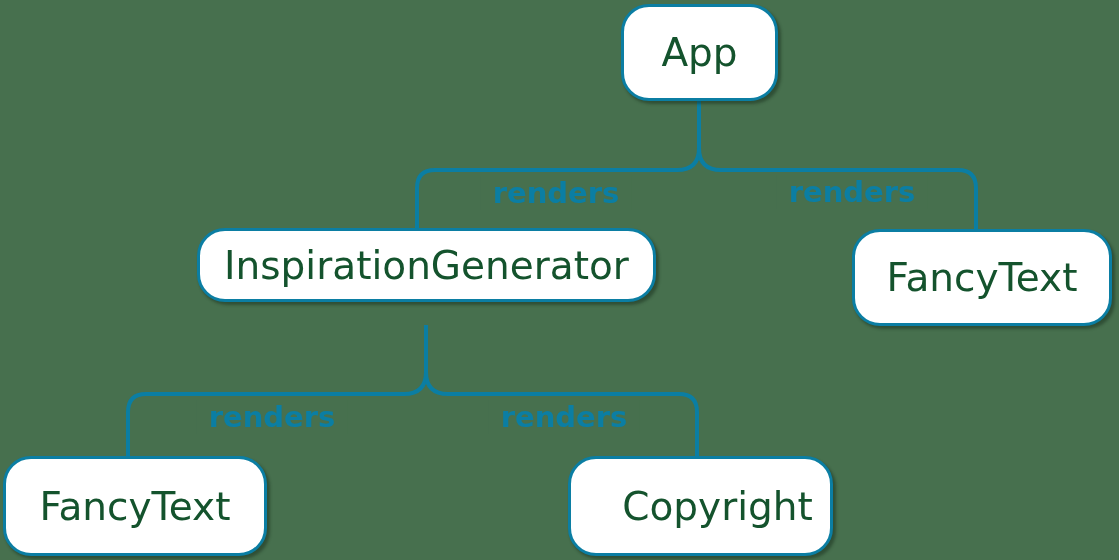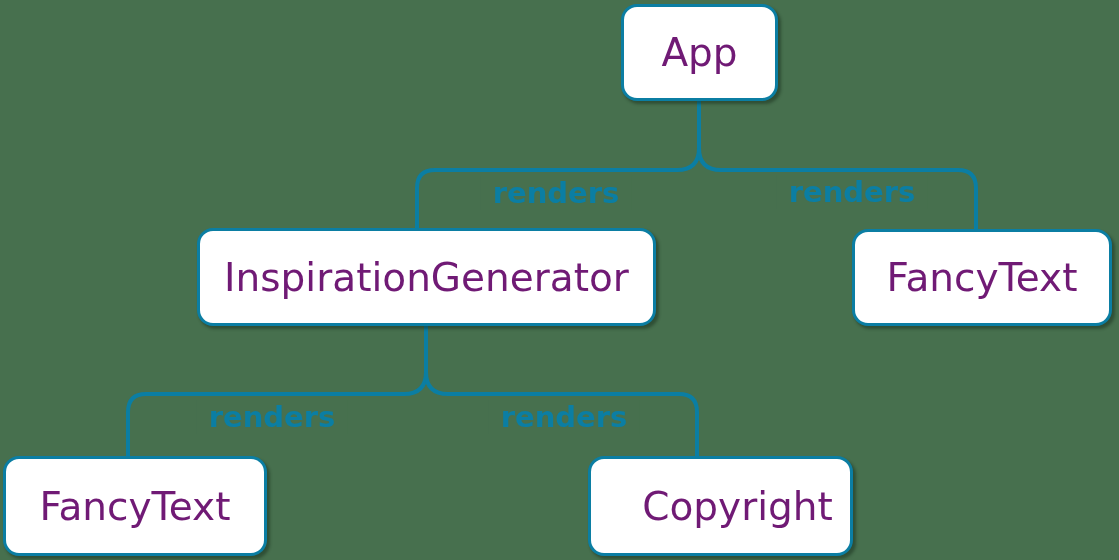--- a/index.html
+++ b/index.html
@@ -26,36 +26,36 @@
   }
   svg.edges path {
     fill: none;
     stroke: #0b7ea3;
     stroke-width: 4;
   }
   .node {
     position: absolute;
     background: #ffffff;
     border: 3.5px solid #0b7ea3;
-    border-radius: 16px;
+    border-radius: 28px;
     box-shadow: 2.5px 3px 3px rgba(20, 40, 25, 0.45);
     display: flex;
     align-items: center;
     justify-content: center;
-    color: #701a75;
+    color: #14532d;
     font-size: 39px;
     font-weight: 500;
     white-space: nowrap;
     box-sizing: border-box;
   }
   .node-app            { left: 621px; top: 4px;   width: 157px; height: 97px;  }
-  .node-inspiration    { left: 197px; top: 228px; width: 459px; height: 98px;  }
+  .node-inspiration    { left: 197px; top: 228px; width: 459px; height: 74px;  }
   .node-fancy-top      { left: 852px; top: 229px; width: 260px; height: 97px;  }
   .node-fancy-bottom   { left: 3px;   top: 456px; width: 264px; height: 100px; }
-  .node-copyright      { left: 588px; top: 456px; width: 265px; height: 100px; padding-left: 34px; }
+  .node-copyright      { left: 568px; top: 456px; width: 265px; height: 100px; padding-left: 34px; }
   .edge-label {
     position: absolute;
     transform: translate(-50%, -50%);
     background: #47704e;
     color: #0b7ea3;
     font-size: 29px;
     font-weight: 600;
     padding: 0 12px;
     white-space: nowrap;
     margin-top: 23px;

